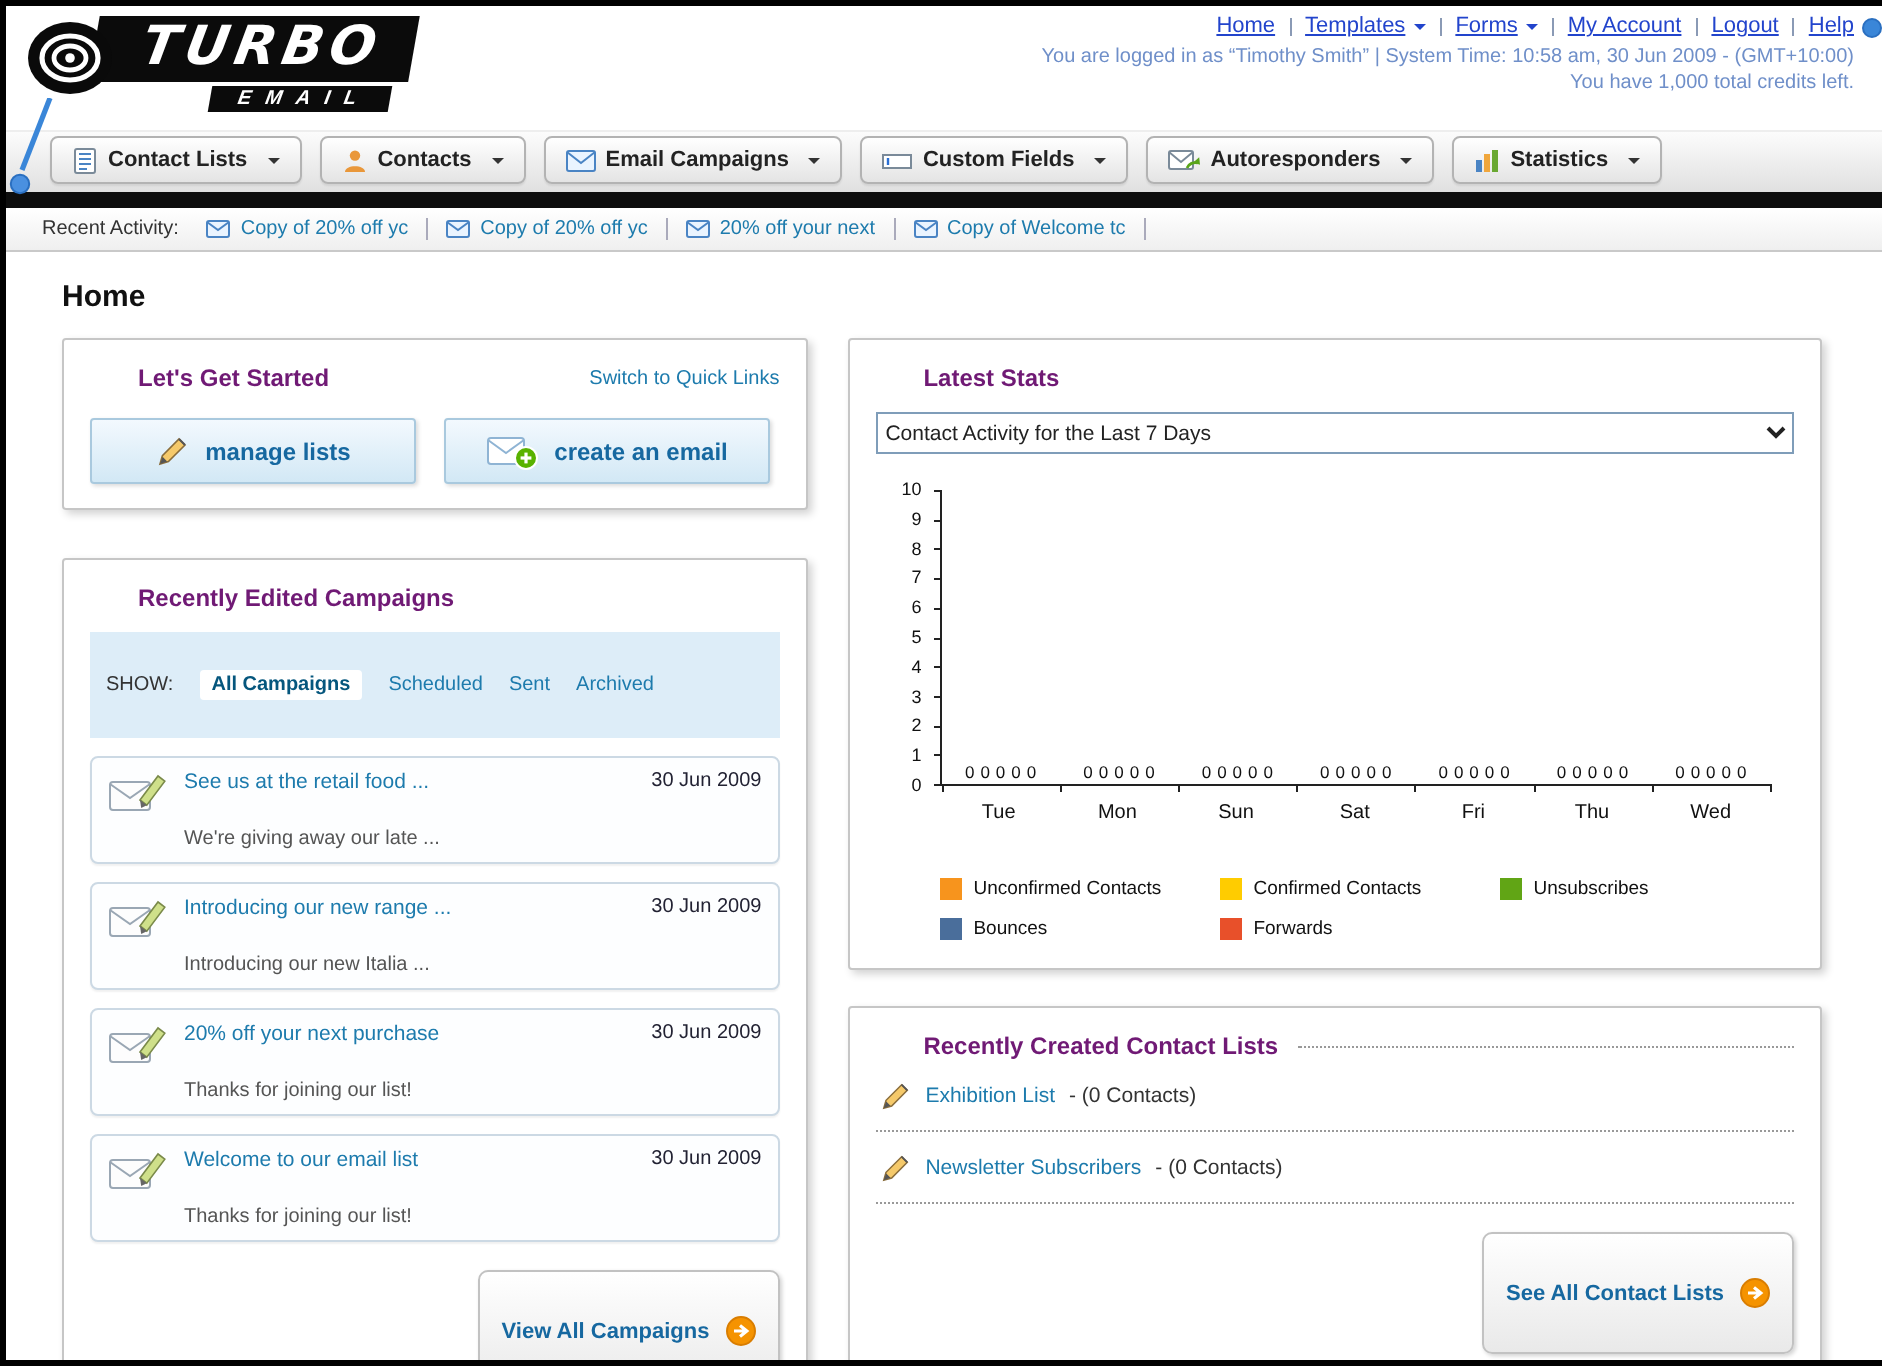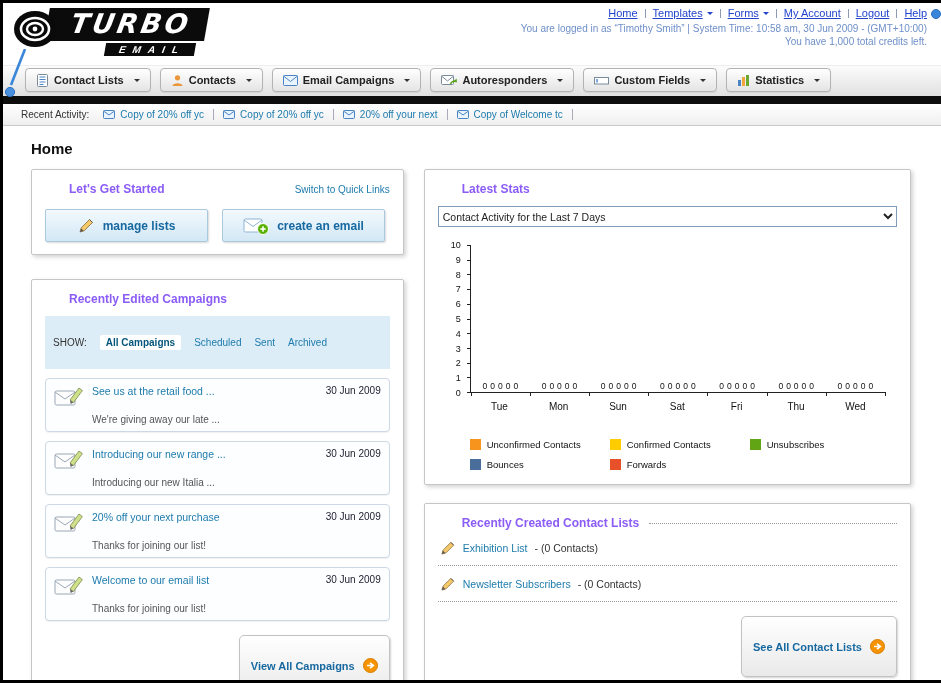--- a/index.html
+++ b/index.html
@@ -48,21 +48,21 @@
   .act-sep { width:1px; height:11px; background:#aab; margin:0 9px; }
 
   
   .main { padding:12px 30px 0 28px; }
   .page-title { font-size:15px; font-weight:bold; color:#111; margin:2px 0 12px; }
   .cols { display:flex; gap:20px; align-items:flex-start; }
   .col-left { width:374px; }
   .col-right { width:489px; }
   .box { background:#fff; border:1px solid #c6c6c6; border-radius:2px;
          box-shadow:2px 2px 4px rgba(0,0,0,.18); padding:12px 13px; }
-  .box-title { font-size:12px; font-weight:bold; color:#8b5cf6;padding-left:24px; }
+  .box-title { font-size:12px; font-weight:bold; color:#701a75;padding-left:24px; }
   .box-head { display:flex; justify-content:space-between; align-items:center; }
   .teal-link { color:#1d7bad; font-size:10px; text-decoration:none; cursor:pointer; }
 
   
   .get-started { margin-bottom:24px; }
   .gs-buttons { display:flex; gap:14px; margin-top:13px; }
   .gs-btn { display:flex; align-items:center; justify-content:center; gap:8px; width:163px; height:33px;
             border:1px solid #a9c9de; border-radius:2px; background:linear-gradient(#f3f9fe,#d2e8f5);
             color:#1668a0; font-weight:bold; font-size:12px; cursor:pointer;
             box-shadow:1px 1px 2px rgba(0,0,0,.15); }
@@ -181,35 +181,35 @@
     </div>
     <div class="tab">
       <svg width="15" height="11" viewBox="0 0 15 11">
         <rect x="0.5" y="0.5" width="14" height="10" rx="1" fill="#eaf4ff" stroke="#4a84c4"></rect>
         <path d="M0.5 1 L7.5 6.5 L14.5 1" fill="none" stroke="#4a84c4"></path>
       </svg>
       <span>Email Campaigns</span>
       <span class="dd dark"></span>
     </div>
     <div class="tab">
+      <svg width="15" height="11" viewBox="0 0 15 11">
+        <rect x="0.5" y="2.5" width="14" height="6.5" fill="#fff" stroke="#7a8a99"></rect>
+        <line x1="3" y1="4" x2="3" y2="7.5" stroke="#2a6fd4" stroke-width="1.2"></line>
+      </svg>
+      <span>Custom Fields</span>
+      <span class="dd dark"></span>
+    </div>
+    <div class="tab">
       <svg width="16" height="12" viewBox="0 0 16 12">
         <rect x="0.5" y="1.5" width="12" height="9" rx="1" fill="#fff" stroke="#7a8a99"></rect>
         <path d="M0.5 2 L6.5 7 L12.5 2" fill="none" stroke="#7a8a99"></path>
         <path d="M9.5 10 A4.5 4.5 0 0 1 15 7.5" fill="none" stroke="#5aa51a" stroke-width="1.4"></path>
         <path d="M15.6 4.6 L16 8.4 L12.6 7.2 Z" fill="#5aa51a"></path>
       </svg>
       <span>Autoresponders</span>
-      <span class="dd dark"></span>
-    </div>
-    <div class="tab">
-      <svg width="15" height="11" viewBox="0 0 15 11">
-        <rect x="0.5" y="2.5" width="14" height="6.5" fill="#fff" stroke="#7a8a99"></rect>
-        <line x1="3" y1="4" x2="3" y2="7.5" stroke="#2a6fd4" stroke-width="1.2"></line>
-      </svg>
-      <span>Custom Fields</span>
       <span class="dd dark"></span>
     </div>
     <div class="tab">
       <svg width="13" height="12" viewBox="0 0 13 12">
         <rect x="1" y="6" width="3" height="6" fill="#4a84c4"></rect>
         <rect x="5" y="3" width="3" height="9" fill="#f0a63c"></rect>
         <rect x="9" y="1" width="3" height="11" fill="#6aa832"></rect>
       </svg>
       <span>Statistics</span>
       <span class="dd dark"></span>

